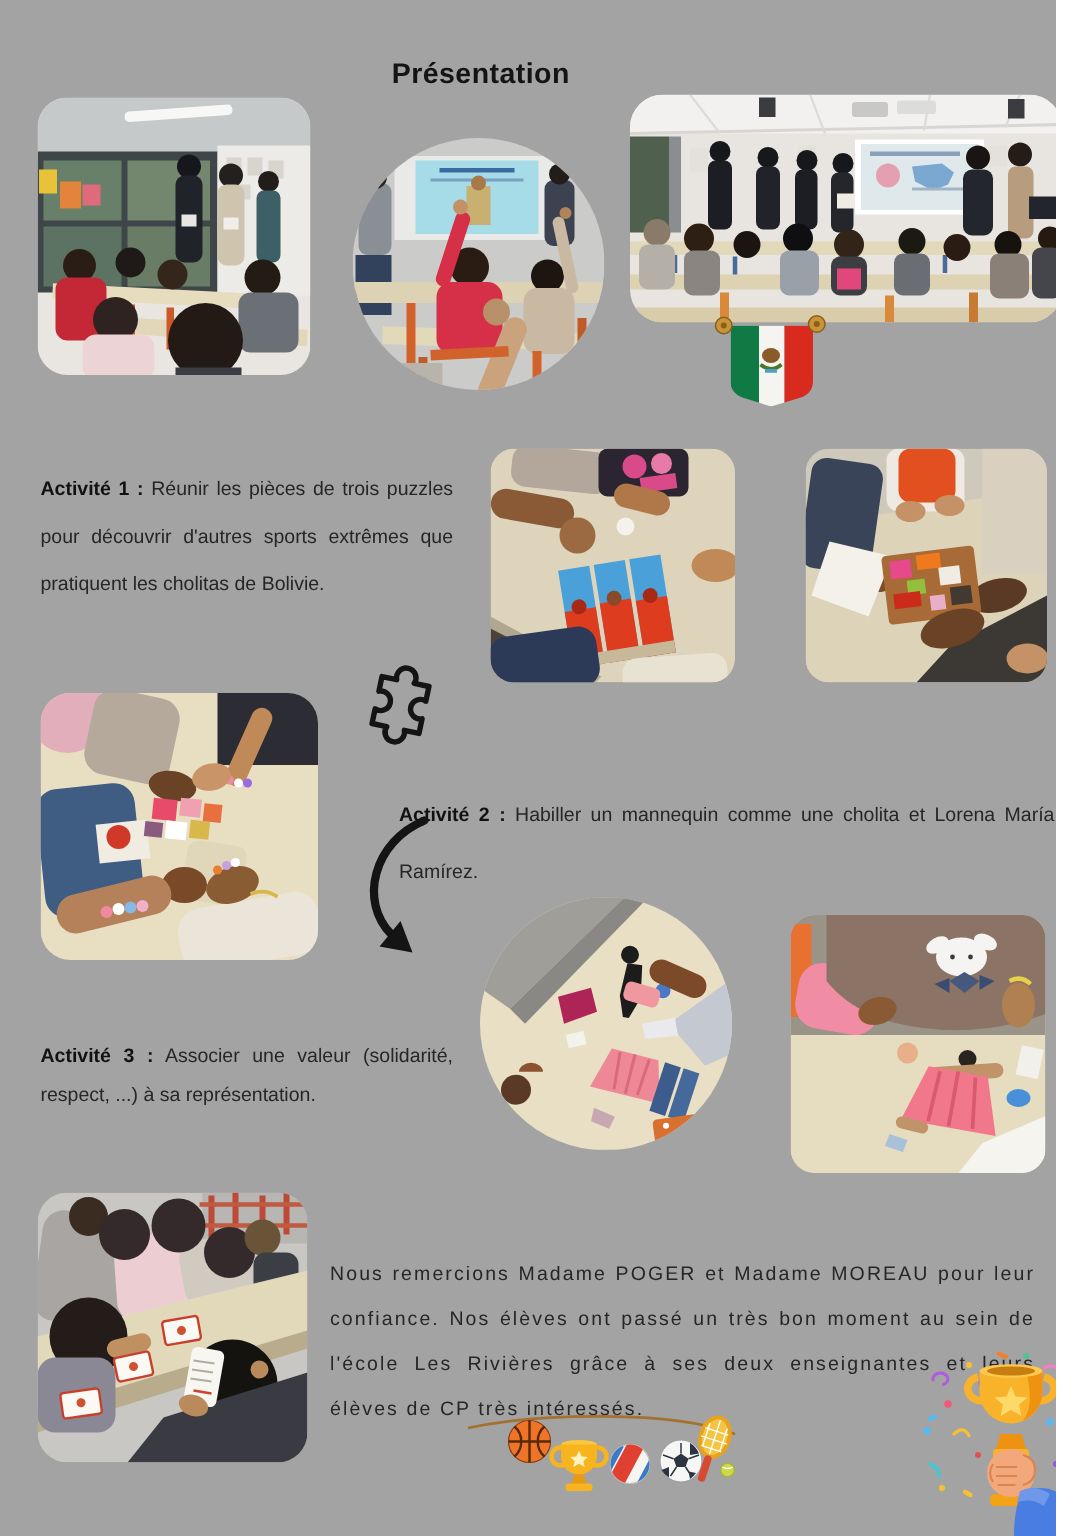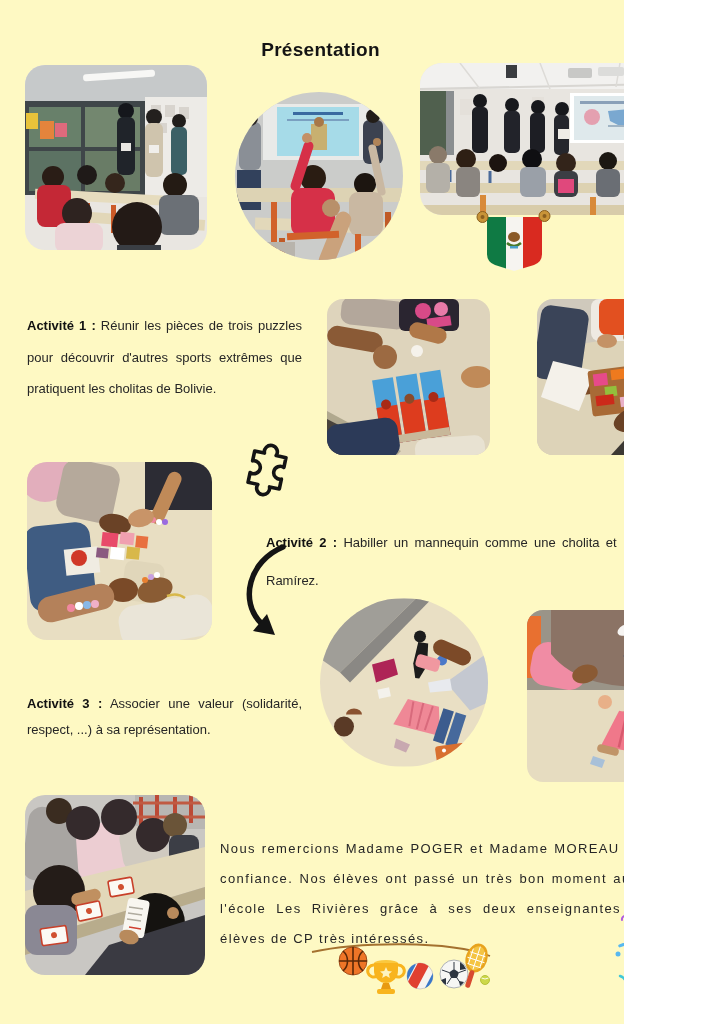--- a/index.html
+++ b/index.html
@@ -1,16 +1,16 @@
 <!DOCTYPE html>
 <html><head>
 <meta charset="utf-8">
 <style>
   html,body{margin:0;padding:0;background:#ffffff;}
-  .page{position:relative;width:624px;height:1024px;background:#fef9c3;overflow:hidden;
+  .page{position:relative;width:704px;height:1024px;background:#a3a3a3;overflow:hidden;
         font-family:"Liberation Sans",sans-serif;color:#1f1f1f;}
   .title{position:absolute;left:233px;top:39px;width:175px;text-align:center;
          font-size:19px;font-weight:700;letter-spacing:.3px;color:#141414;}
   .para{position:absolute;text-align:justify;font-size:13px;color:#262626;}
   .para b{color:#111;}
   #act1{left:27px;top:297px;width:275px;line-height:31.5px;}
   #act2{left:266px;top:511px;width:437px;line-height:38px;}
   #act3{left:27px;top:655px;width:275px;line-height:26px;margin-top:36px;}
   #closing{left:220px;top:821px;width:470px;line-height:30px;letter-spacing:1.4px;}
   .ph{position:absolute;overflow:hidden;}

